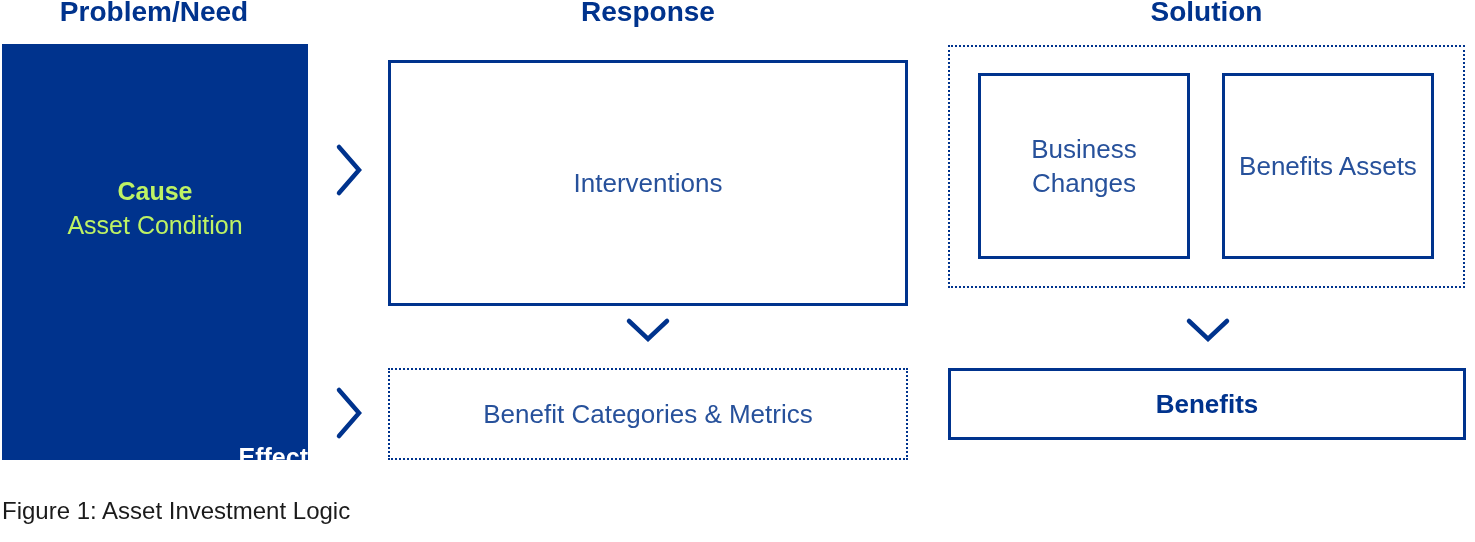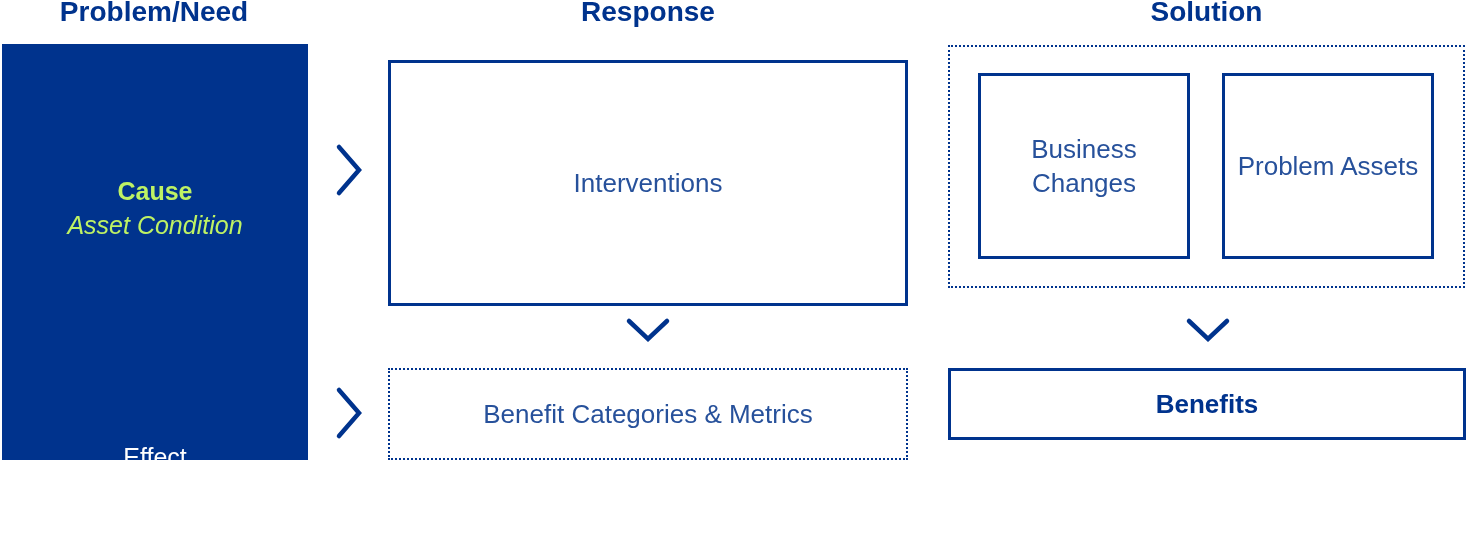--- a/index.html
+++ b/index.html
@@ -34,25 +34,25 @@
     position:absolute;
     left:2px;top:44px;width:306px;height:416px;
     background:var(--navy);
   }
   .cause-block{
     position:absolute;left:0;right:0;top:130px;
     text-align:center;color:#bef264;
     font-size:25px;line-height:34px;
   }
   .cause-title{font-weight:700;}
-  .cause-subtitle{font-style:italic;}
+  .cause-subtitle{}
   .effect-label{
     position:absolute;left:0;right:0;top:398px;
-    text-align:center;color:#ffffff;
-    font-size:25px;font-weight:400;line-height:30px;
+    text-align:right;color:#ffffff;
+    font-size:25px;font-weight:700;line-height:30px;
   }
 
   .chevron-right{position:absolute;width:30px;height:56px;color:var(--navy);}
   #chev-right-top{left:334px;top:142px;}
   #chev-right-bottom{left:334px;top:385px;}
   .chevron-down{position:absolute;width:46px;height:28px;color:var(--navy);}
   #chev-down-response{left:625px;top:316px;}
   #chev-down-solution{left:1185px;top:316px;}
 
   .solid-box{
@@ -148,22 +148,23 @@
 
   <div class="benefit-dotted-box dotted-box">
     <span class="box-label">Benefit Categories &amp; Metrics</span>
   </div>
 
   <div class="solution-dotted-box dotted-box">
     <div class="business-box solid-box">
       <span class="box-label">Business Changes</span>
     </div>
     <div class="physical-box solid-box">
-      <span class="box-label">Problem Assets</span>
+      <span class="box-label">Benefits Assets</span>
     </div>
   </div>
 
   <div class="benefits-box solid-box">
     <span class="benefits-label">Benefits</span>
   </div>
 
+  <div class="figure-caption">Figure 1: Asset Investment Logic</div>
 
 </div>
 
 </body></html>

